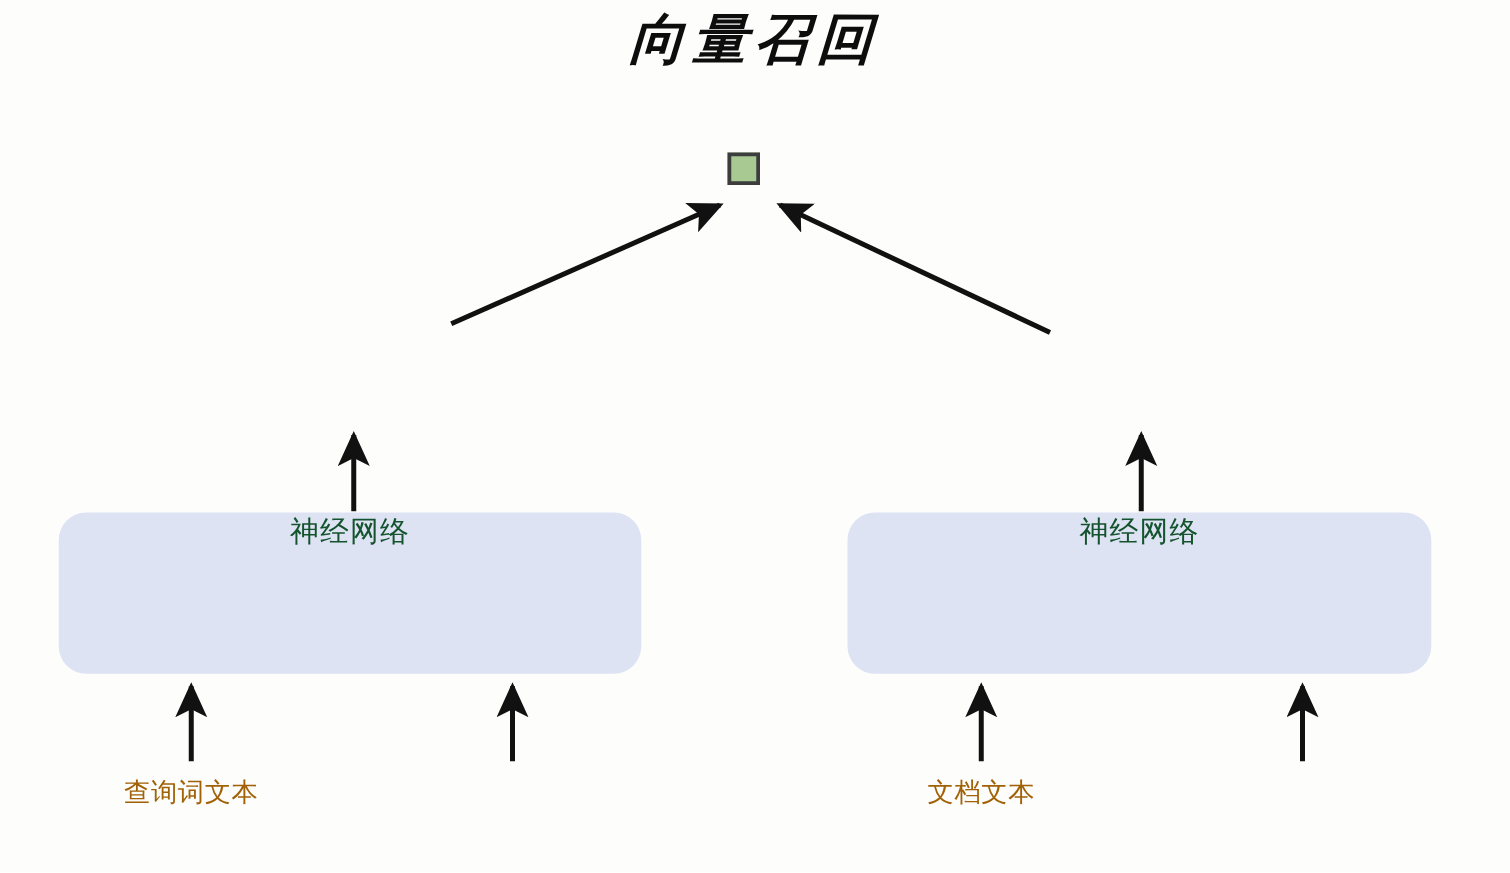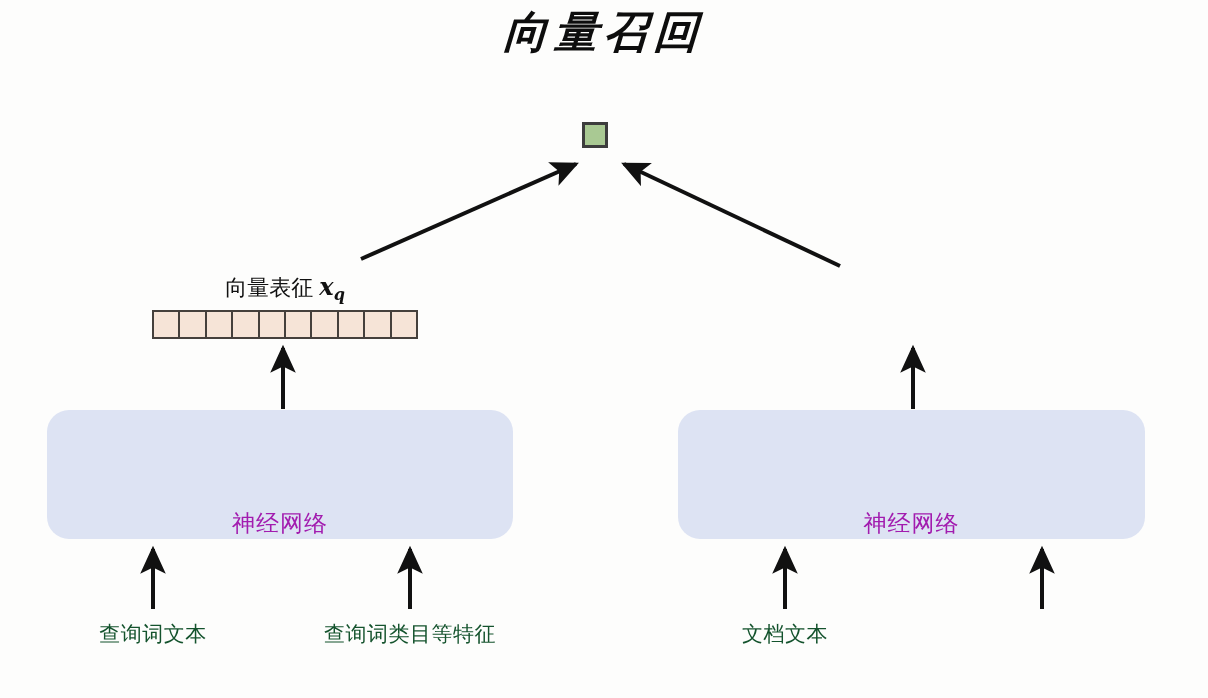--- a/index.html
+++ b/index.html
@@ -103,32 +103,32 @@
     flex: 1 1 0;
     background: #f6e4d7;
   }
 
   
   .nn-box {
     position: absolute;
     background: #dde3f3;
     border-radius: 22px;
     display: flex;
-    align-items: flex-end;
+    align-items: flex-start;
     justify-content: center;
     font-size: 23px;
-    color: #a21caf;
+    color: #14532d;
     letter-spacing: 1px;
   }
 
   
   .feat-label {
     position: absolute;
     font-size: 21px;
-    color: #14532d;
+    color: #a16207;
     white-space: nowrap;
     text-align: center;
     transform: translateX(-50%);
     letter-spacing: 0.5px;
     font-family: Liberation Mono, monospace;
   }
 </style>
 </head>
 <body>
 
@@ -168,45 +168,26 @@
       <line x1="410" y1="609" x2="410" y2="549" stroke="#111111" stroke-width="4" marker-end="url(#ah)"></line>
     </g>
     <g>
       <line x1="785" y1="609" x2="785" y2="549" stroke="#111111" stroke-width="4" marker-end="url(#ah)"></line>
     </g>
     <g>
       <line x1="1042" y1="609" x2="1042" y2="549" stroke="#111111" stroke-width="4" marker-end="url(#ah)"></line>
     </g>
   </svg>
 
-  <div class="vec-wrap" style="left:152px; top:272px;">
-    <div class="vec-caption">
-      <span>向量表征</span>
-      <span class="sym">x</span><span class="sub">q</span>
-    </div>
-    <div class="vec-grid">
-      <div class="vec-cell"></div>
-      <div class="vec-cell"></div>
-      <div class="vec-cell"></div>
-      <div class="vec-cell"></div>
-      <div class="vec-cell"></div>
-      <div class="vec-cell"></div>
-      <div class="vec-cell"></div>
-      <div class="vec-cell"></div>
-      <div class="vec-cell"></div>
-      <div class="vec-cell"></div>
-    </div>
-  </div>
 
 
   <div class="nn-box" style="left:47px; top:410px; width:466px; height:129px;">
     <span>神经网络</span>
   </div>
 
   <div class="nn-box" style="left:678px; top:410px; width:467px; height:129px;">
     <span>神经网络</span>
   </div>
 
   <div class="feat-label" style="left:153px; top:620px;">查询词文本</div>
-  <div class="feat-label" style="left:410px; top:620px;">查询词类目等特征</div>
   <div class="feat-label" style="left:785px; top:620px;">文档文本</div>
 
 </div>
 
 </body></html>

